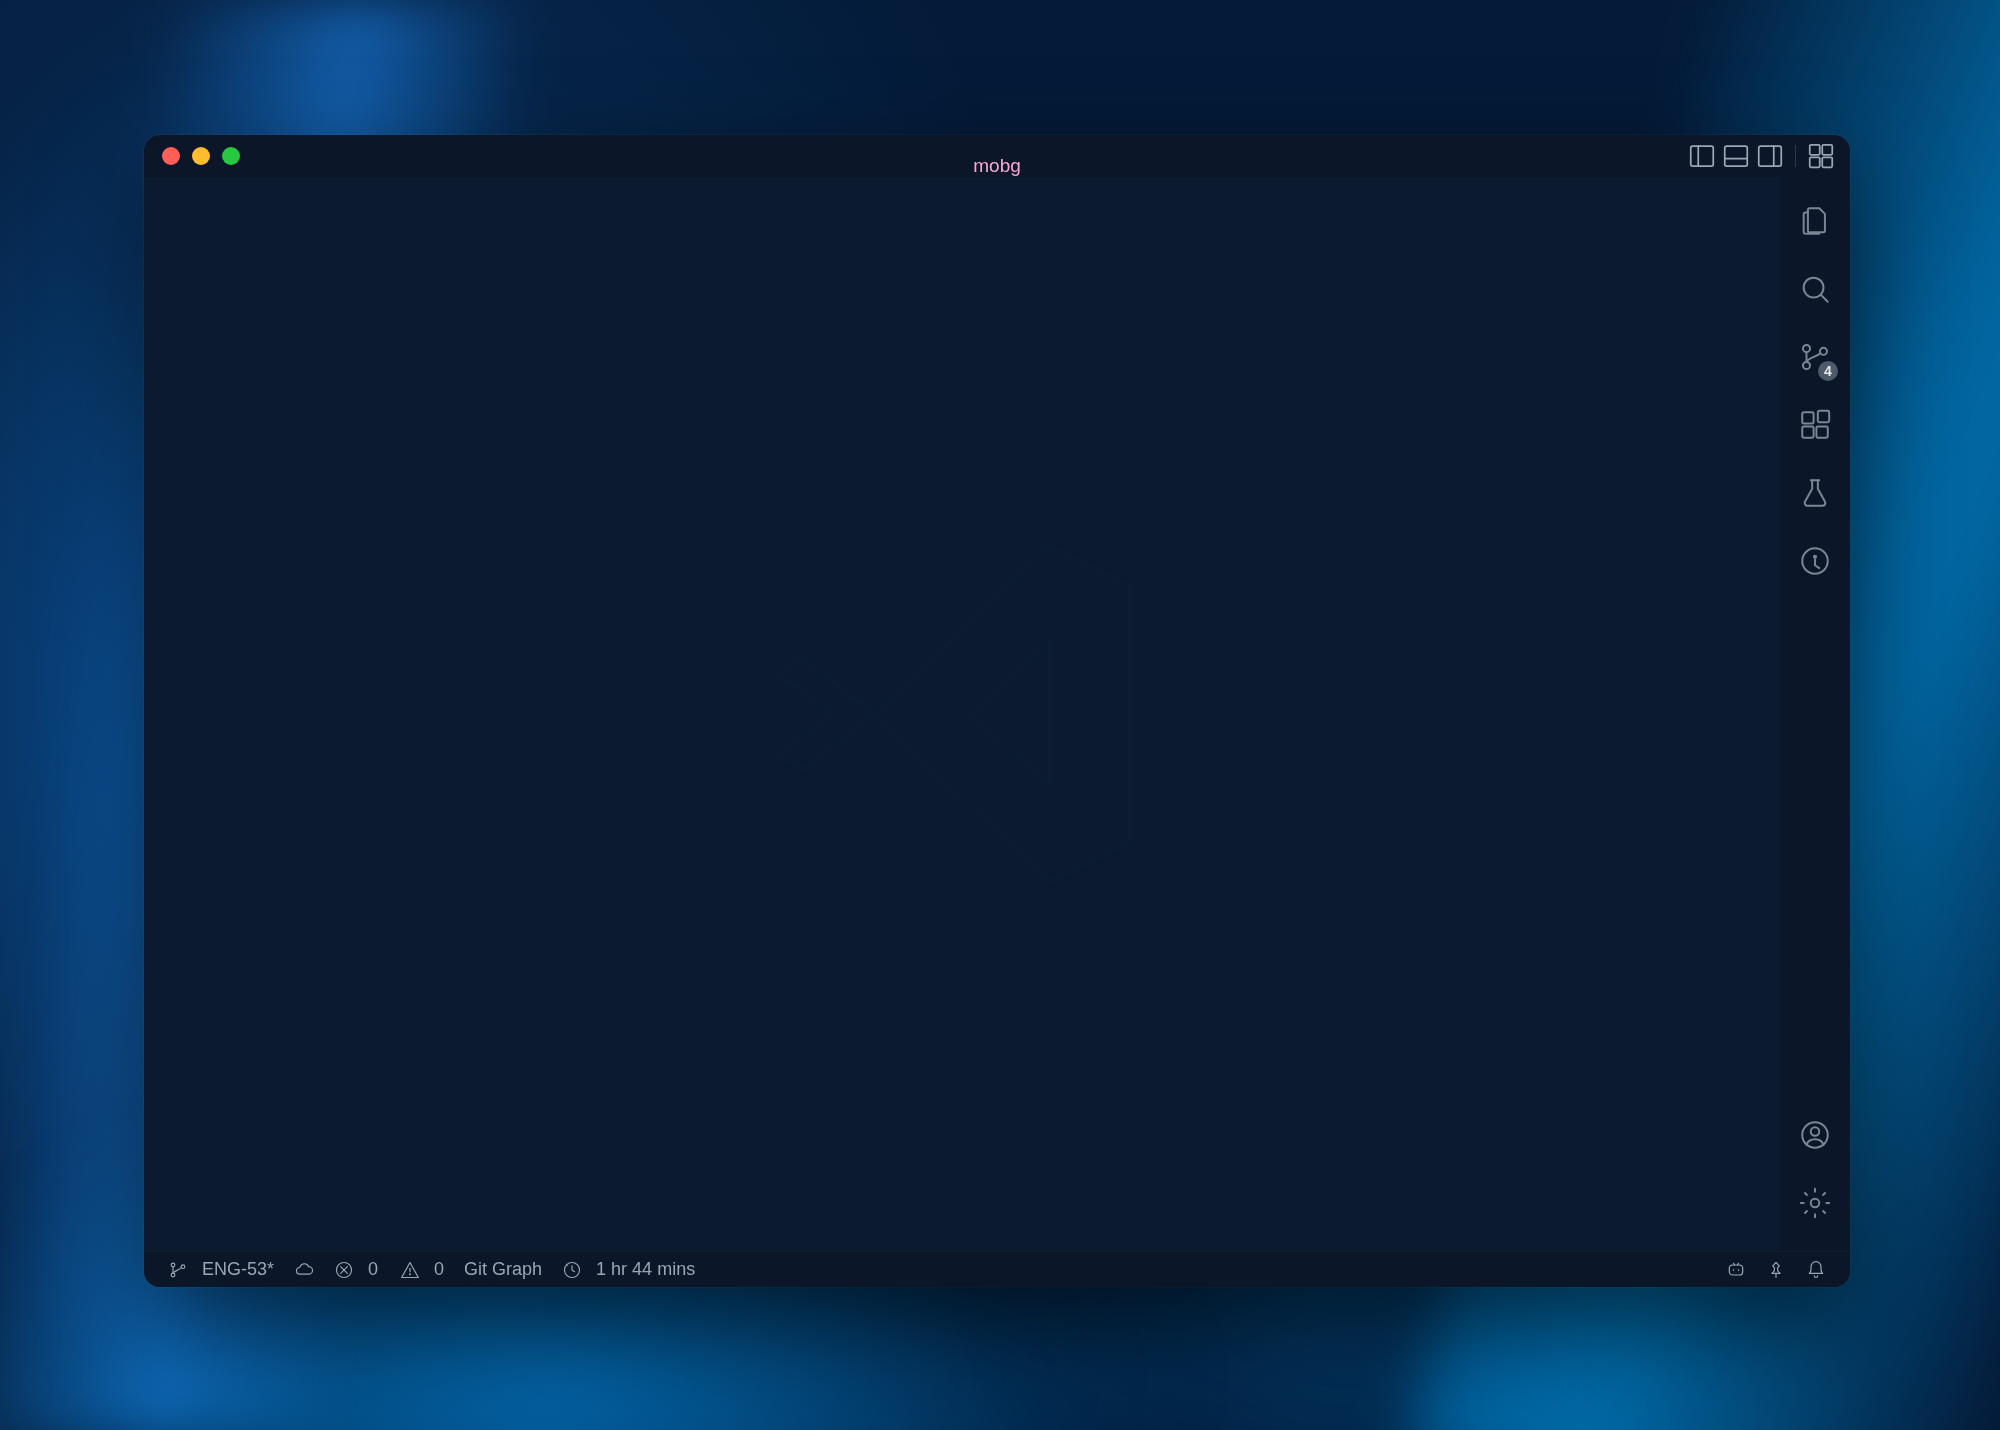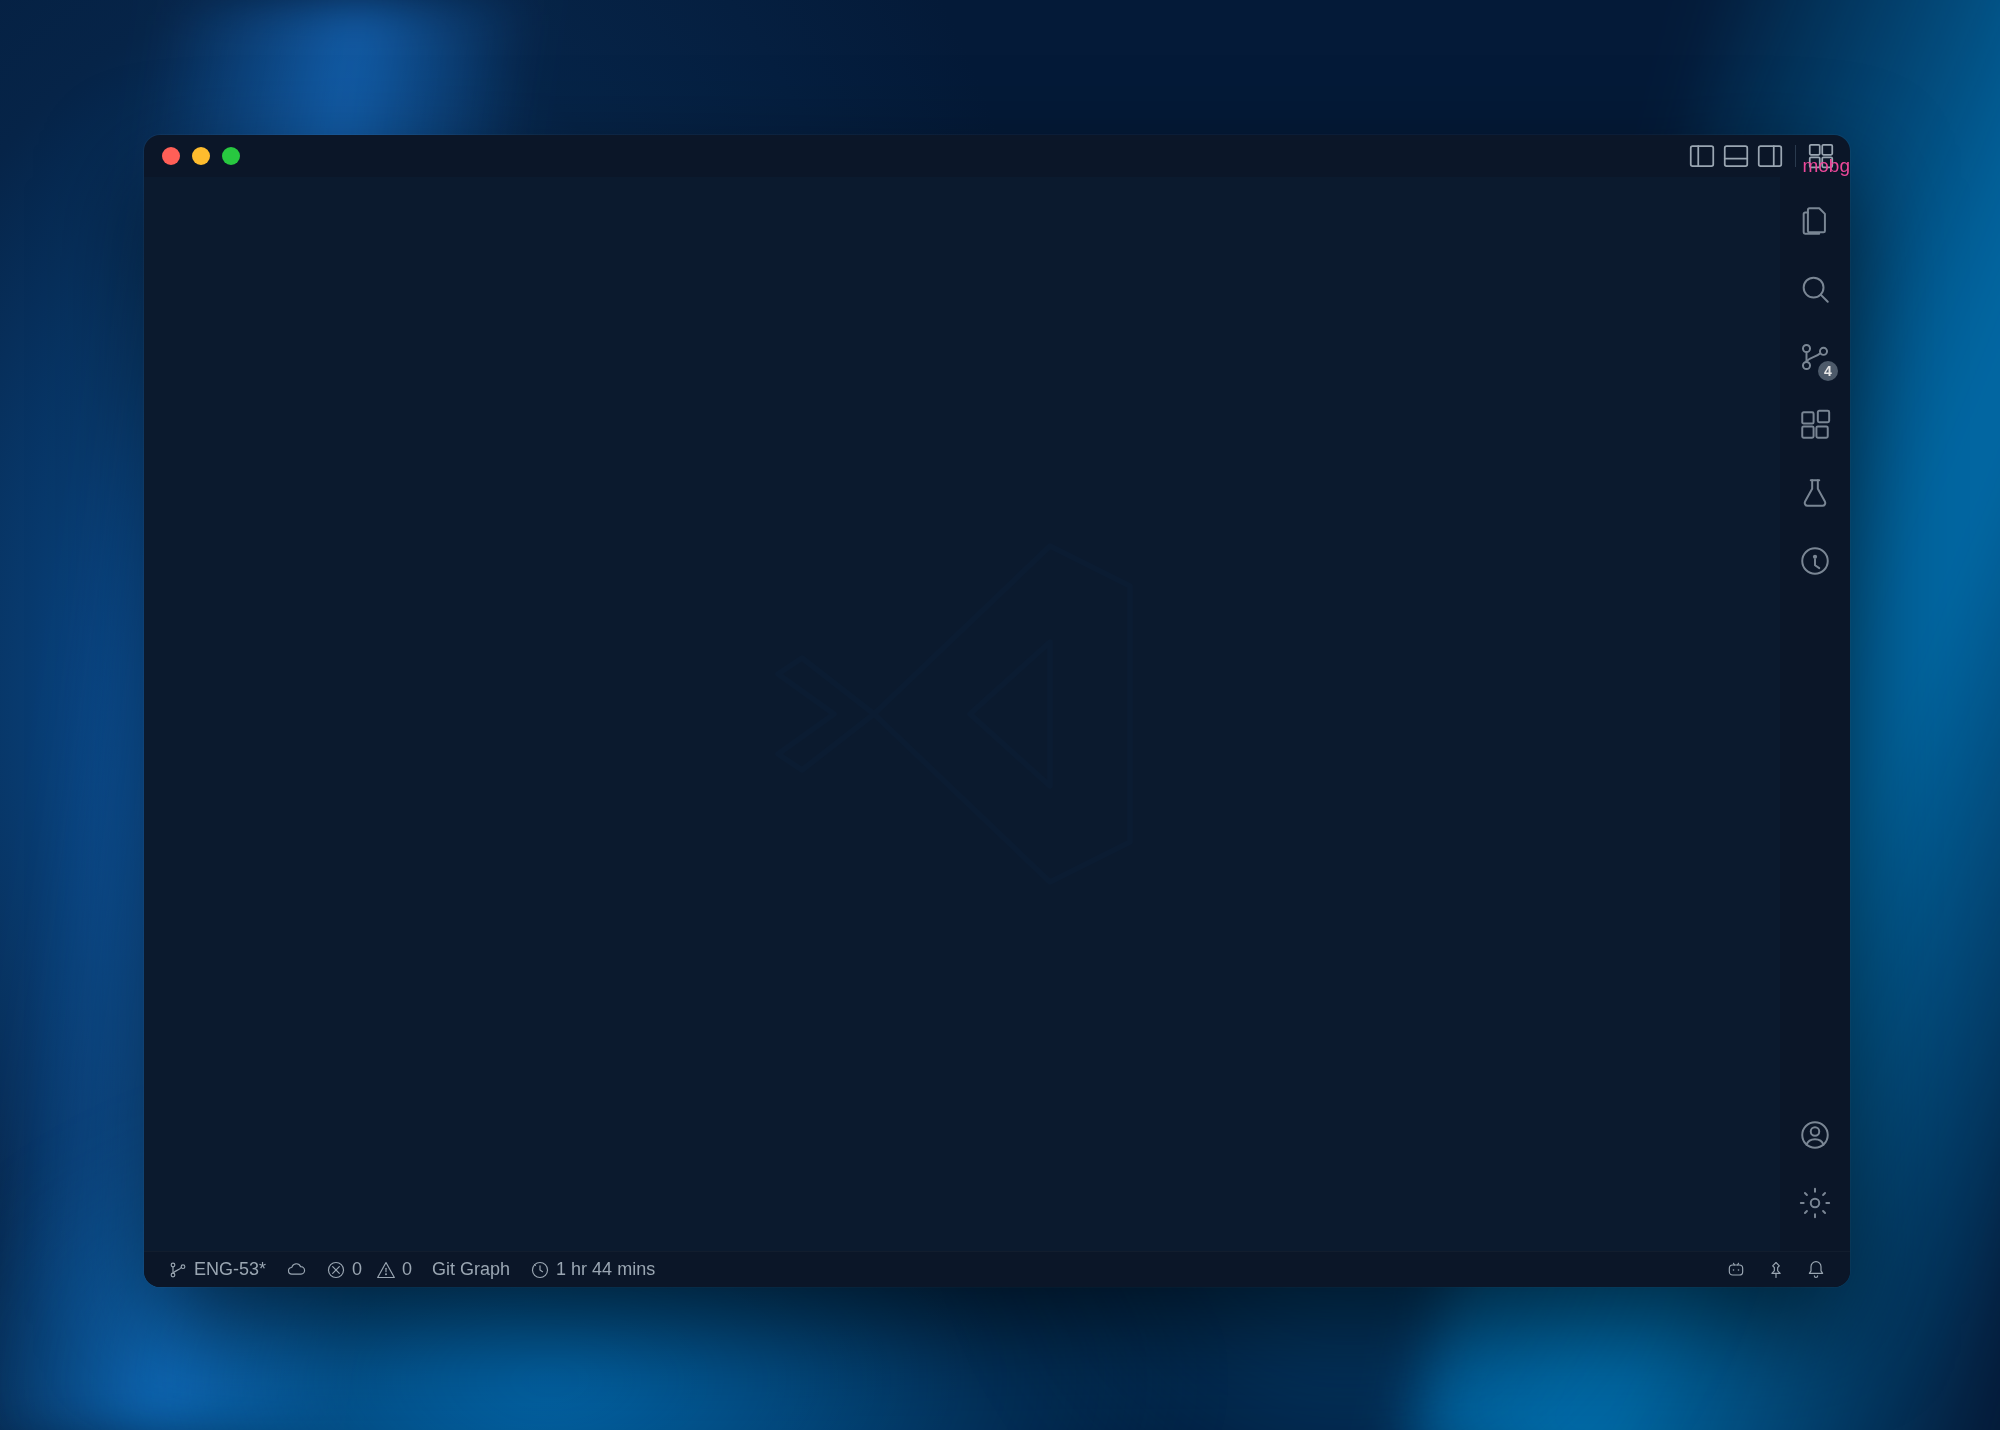--- a/index.html
+++ b/index.html
@@ -72,22 +72,22 @@
   gap: 12px;
   margin-left: 18px;
 }
 .tl { width: 18px; height: 18px; border-radius: 50%; }
 .tl.red { background: #ff5f57; }
 .tl.yellow { background: #febc2e; }
 .tl.green { background: #28c840; }
 .title {
   position: absolute;
   left: 0; right: 0;
-  text-align: right;
-  color: #ec4899;
+  text-align: center;
+  color: #f9a8d4;
   font-size: 19px;
   font-weight: 500;
   pointer-events: none;
   margin-top: 20px;
 }
 .titlebar-right {
   margin-left: auto;
   margin-right: 14px;
   display: flex;
   align-items: center;
@@ -164,21 +164,21 @@
   border-top: 1px solid rgba(255,255,255,0.03);
   display: flex;
   align-items: center;
   color: #9aa6b2;
   font-size: 18px;
   padding: 0 14px;
 }
 .status-bar .sb-item {
   display: flex;
   align-items: center;
-  gap: 6px;
+  gap: 14px;
   padding: 0 10px;
   height: 100%;
 }
 .status-bar svg { width: 20px; height: 20px; }
 .sb-spacer { flex: 1; }
 svg { fill: none; stroke: currentColor; stroke-width: 1.4; stroke-linecap: round; stroke-linejoin: round; }
 </style>
 </head>
 <body>
 

